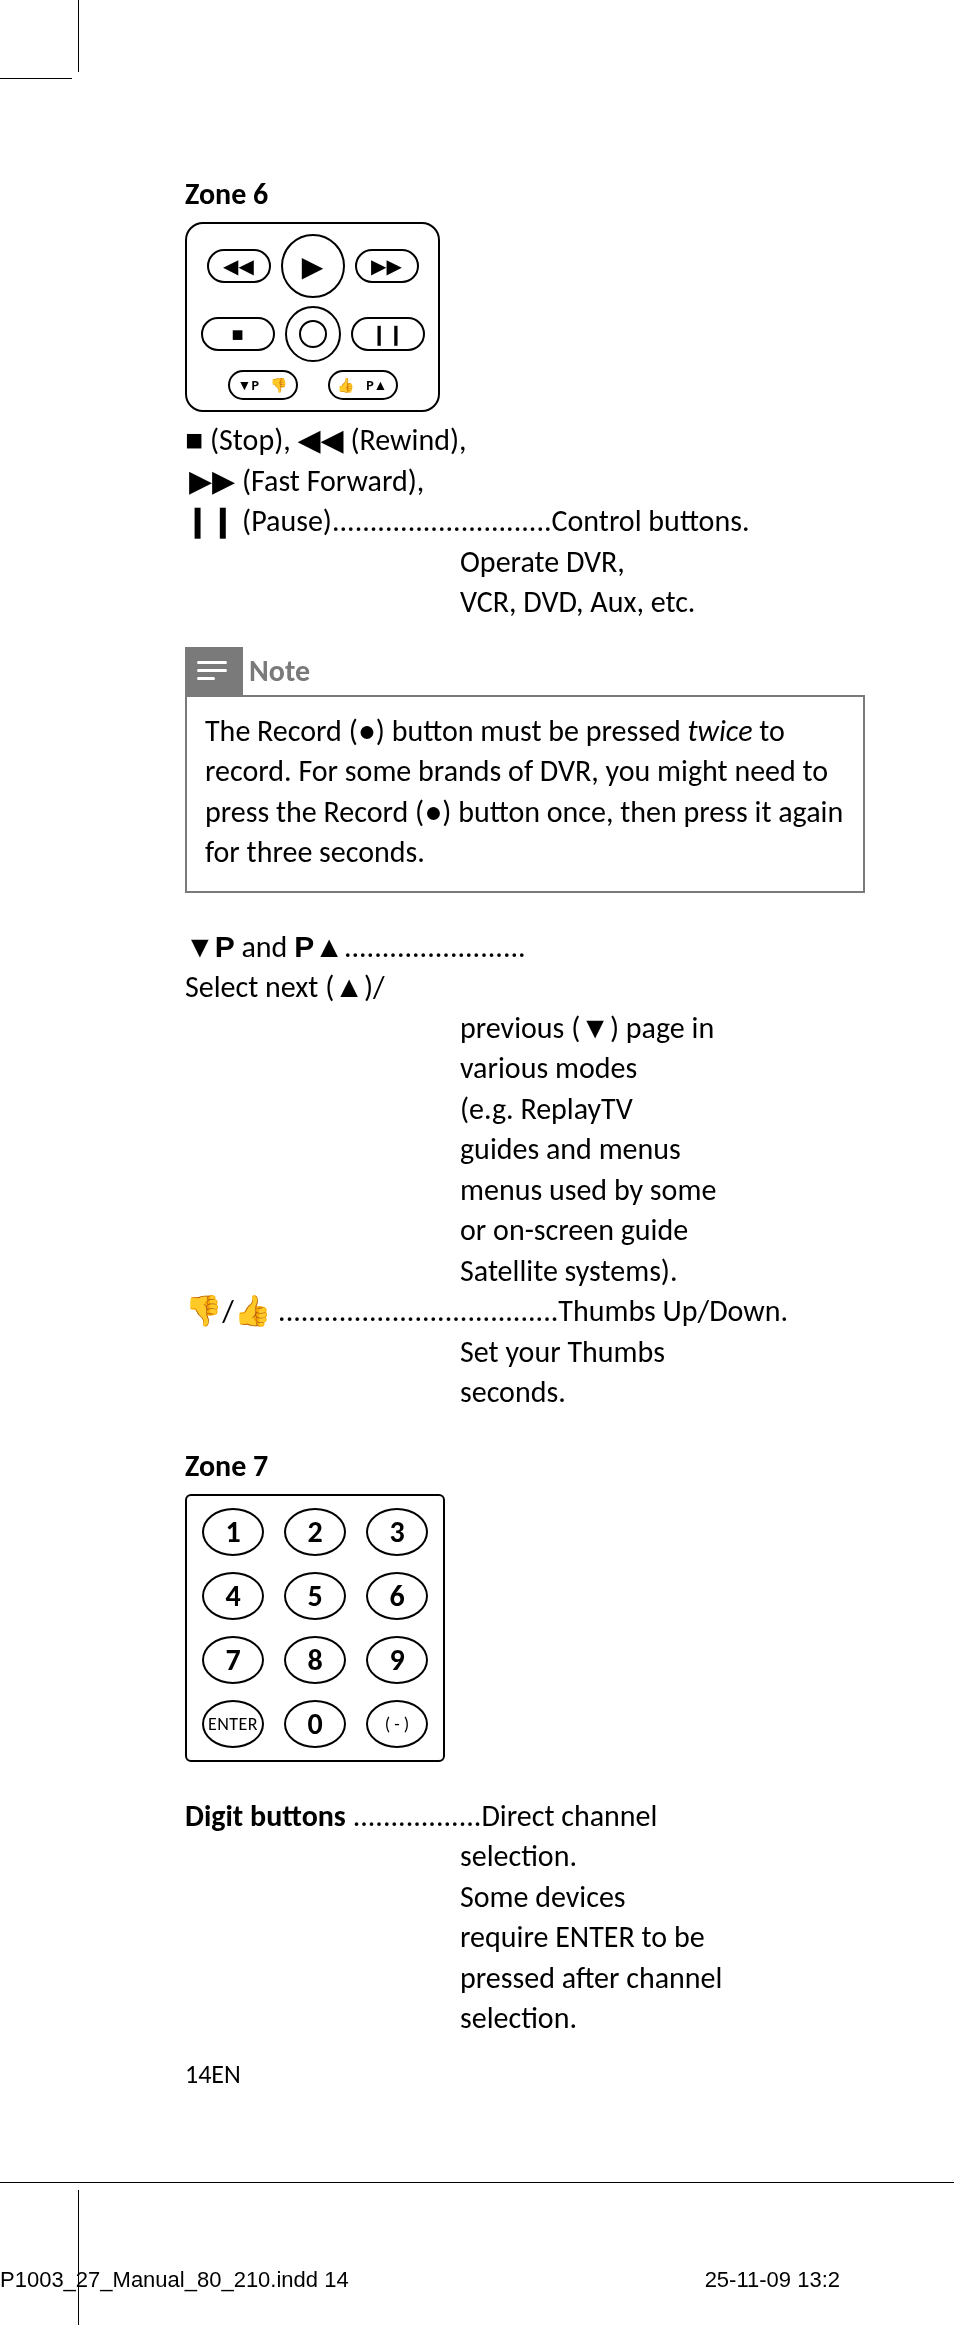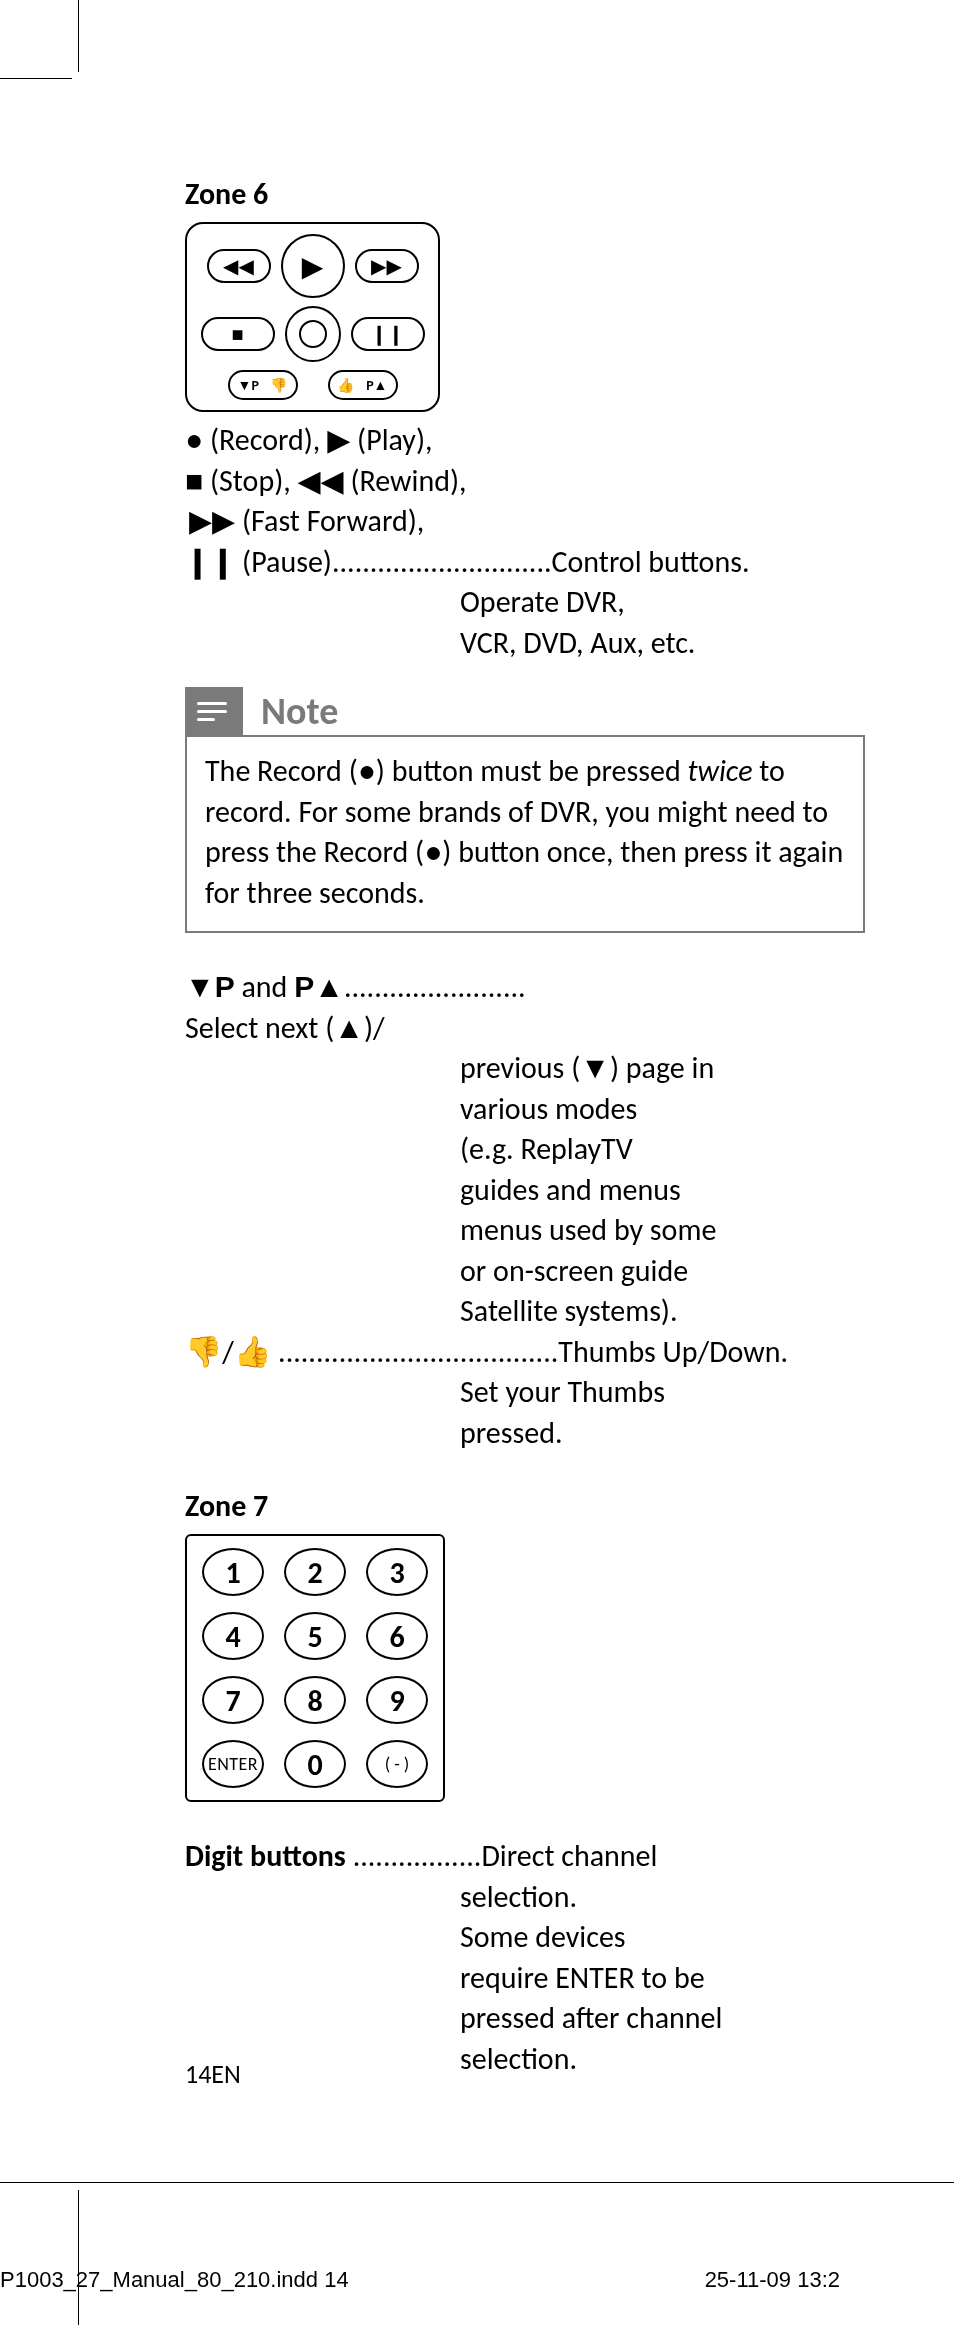--- a/index.html
+++ b/index.html
@@ -58,21 +58,21 @@
   .body-text { font-size: 30px; line-height: 1.35; margin-top: 8px; }
   .note-header {
     display: flex; align-items: center; gap: 0; margin-top: 24px;
   }
   .note-icon {
     width: 58px; height: 48px; background: #7a7a7a; display: flex;
     flex-direction: column; justify-content: center; align-items: flex-start;
     padding-left: 12px; gap: 5px;
   }
   .note-icon span { height: 3px; background: #fff; border-radius: 2px; display: block; }
-  .note-label { font-weight: bold; color: #7a7a7a; font-size: 38px; margin-left: 18px; }
+  .note-label { font-weight: bold; color: #7a7a7a; font-size: 30px; margin-left: 6px; }
   .note-box {
     border: 2px solid #7a7a7a; padding: 14px 14px 18px 18px; font-size: 30px;
     line-height: 1.35;
   }
   .note-box .italic { font-style: italic; }
   .block-gap { margin-top: 34px; }
   
   .keypad {
     width: 260px;
     border: 2px solid #000;
@@ -131,26 +131,20 @@
       <div class="pill pill-mdw sym">❙❙</div>
     </div>
     <div class="row6" style="gap:30px;">
       <div class="pill pill-xs" style="font-size:14px; gap:4px;"><span class="bold">▼P</span>&nbsp;<span>👎</span></div>
       <div class="pill pill-xs" style="font-size:14px; gap:4px;"><span>👍</span>&nbsp;<span class="bold">P▲</span></div>
     </div>
   </div>
 
   <div class="body-text">
     <div>
-      <span class="sym">●</span>
-      <span>(Record),</span>
-      <span class="sym">▶</span>
-      <span>(Play),</span>
-    </div>
-    <div>
       <span class="sym">■</span>
       <span>(Stop),</span>
       <span class="sym">◀◀</span>
       <span>(Rewind),</span>
     </div>
     <div style="padding-left:4px;">
       <span class="sym">▶▶</span>
       <span>(Fast Forward),</span>
     </div>
     <div style="display:flex;">
@@ -201,21 +195,21 @@
     <div style="display:flex;">
       <div>
         <span>👎/👍</span><span> .....................................</span>
       </div>
       <div>
         <span>Thumbs Up/Down.</span>
       </div>
     </div>
     <div style="padding-left:275px;">
       <div>Set your Thumbs</div>
-      <div>pressed.</div>
+      <div>seconds.</div>
     </div>
   </div>
 
   <div class="zone-heading block-gap">Zone 7</div>
   <div class="keypad">
     <div class="key">1</div>
     <div class="key">2</div>
     <div class="key">3</div>
     <div class="key">4</div>
     <div class="key">5</div>

